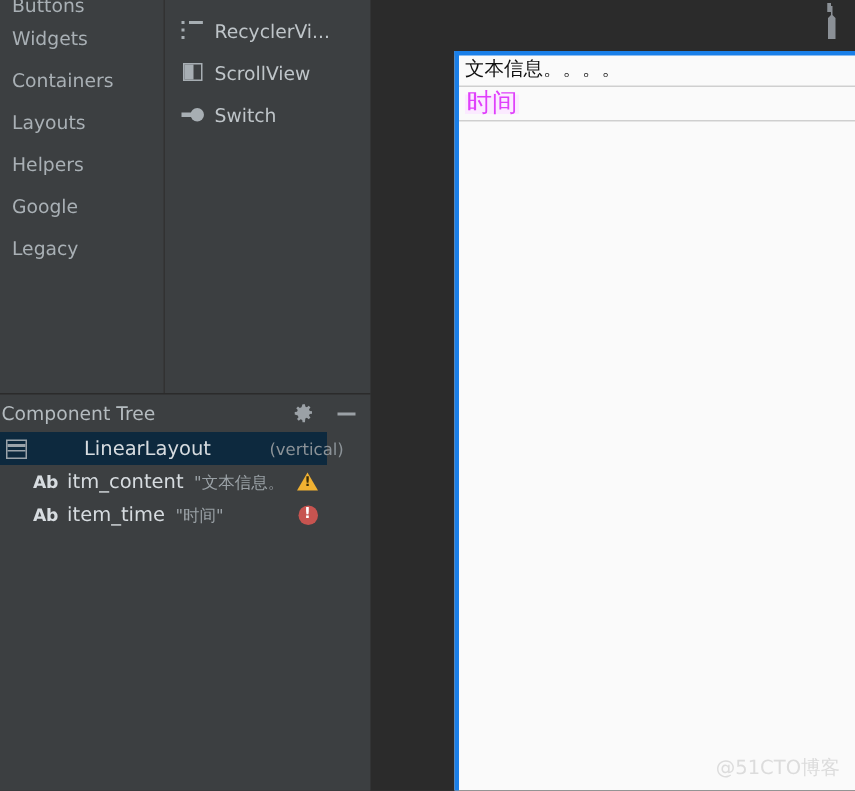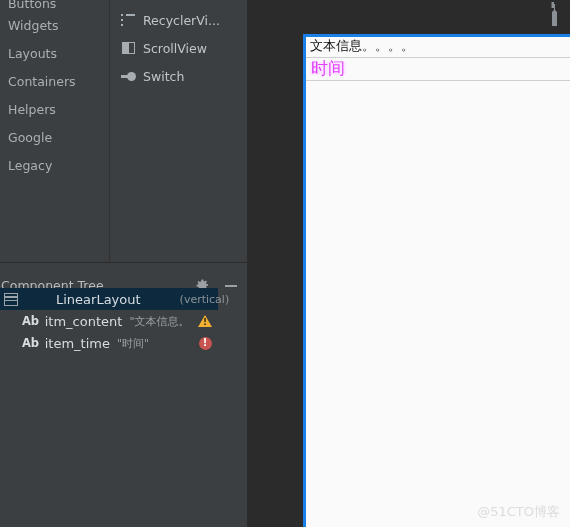--- a/index.html
+++ b/index.html
@@ -135,21 +135,20 @@
     background: #3c3f41;
     border-top: 1px solid #2b2b2b;
     box-sizing: border-box;
   }
   .tree-header {
     height: 25px;
     display: flex;
     align-items: center;
     padding-left: 0px;
     position: relative;
-    margin-top: 10px;
   }
   .tree-title {
     font-size: 12.5px;
     color: #b4bbbf;
     padding-left: 1px;
   }
   .tree-actions {
     position: absolute;
     right: 10px;
     top: 0;
@@ -333,24 +332,24 @@
   <div class="palette">
 
     <div class="palette-groups">
       <div class="group-item clipped">
         <span>Buttons</span>
       </div>
       <div class="group-item">
         <span>Widgets</span>
       </div>
       <div class="group-item">
+        <span>Containers</span>
+      </div>
+      <div class="group-item">
         <span>Layouts</span>
-      </div>
-      <div class="group-item">
-        <span>Containers</span>
       </div>
       <div class="group-item">
         <span>Helpers</span>
       </div>
       <div class="group-item">
         <span>Google</span>
       </div>
       <div class="group-item">
         <span>Legacy</span>
       </div>

